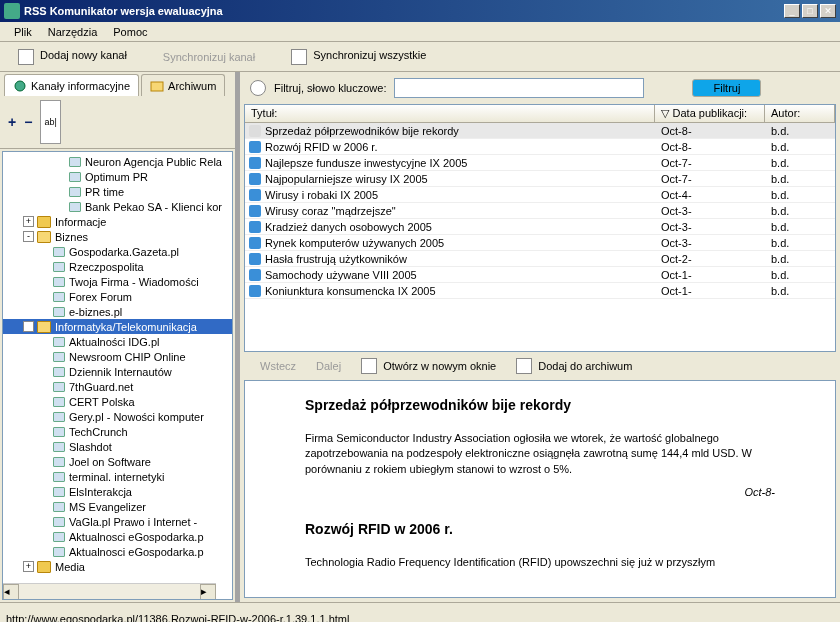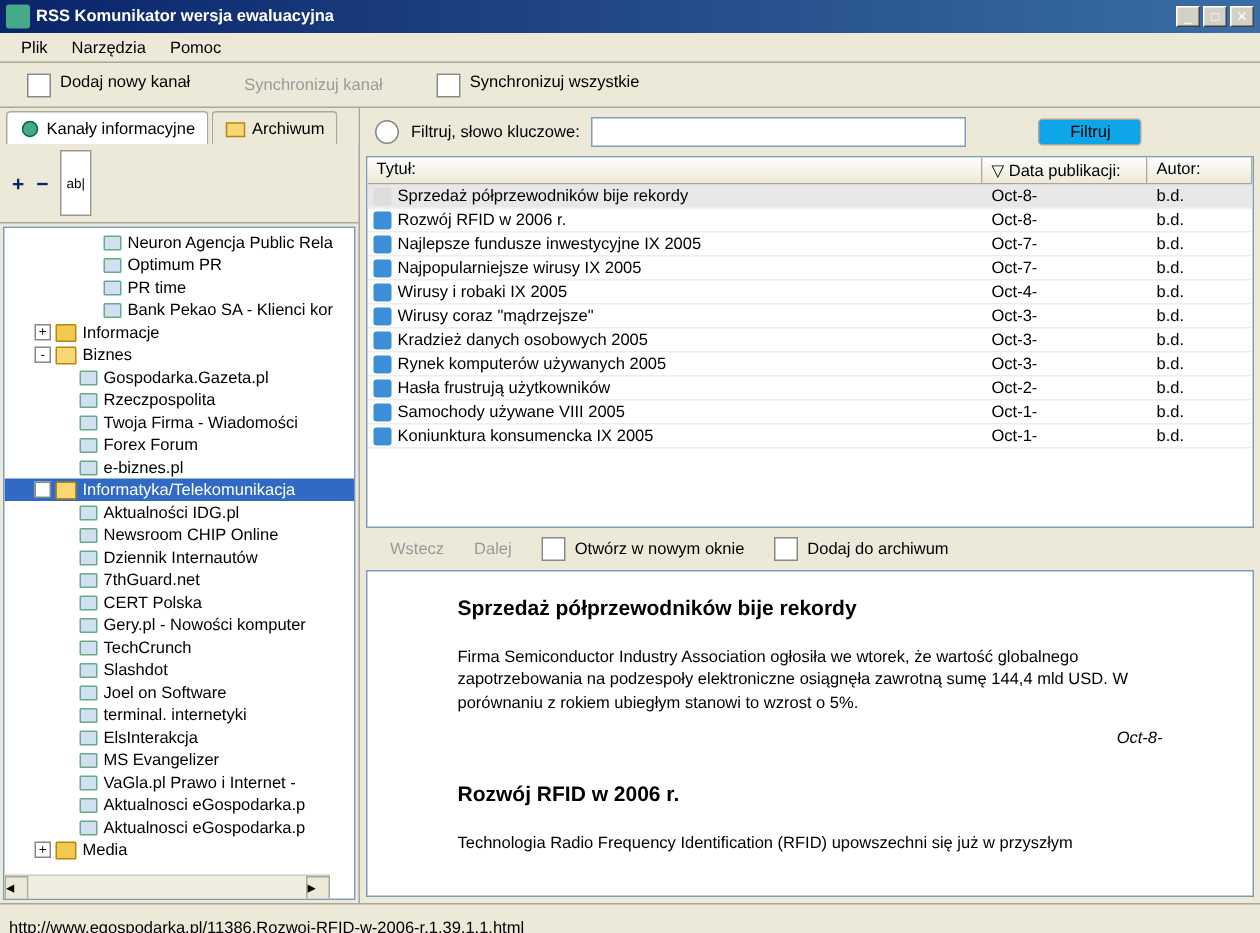--- a/index.html
+++ b/index.html
@@ -9,21 +9,21 @@
 .titlebar .title { font-weight: bold; flex: 1; }
 .winbtns { display: flex; gap: 2px; }
 .winbtn { width: 16px; height: 14px; background: #d4d0c8; border: 1px solid #fff; border-right-color: #404040; border-bottom-color: #404040; display: flex; align-items: center; justify-content: center; font-size: 9px; cursor: pointer; }
 .menubar { background: #ece9d8; height: 20px; display: flex; align-items: center; padding: 0 6px; border-bottom: 1px solid #aca899; }
 .menubar span { padding: 2px 8px; cursor: pointer; }
 .toolbar { background: #ece9d8; height: 30px; display: flex; align-items: center; padding: 0 10px; gap: 20px; border-bottom: 1px solid #aca899; }
 .toolbtn { display: flex; align-items: flex-start; gap: 6px; padding: 3px 8px; cursor: pointer; }
 .toolbtn.disabled { color: #999; cursor: default; }
 .ticon { width: 16px; height: 16px; display: inline-block; border: 1px solid #888; background: #fff; }
 .main { display: flex; height: 530px; }
-.sidebar { width: 240px; background: #ece9d8; display: flex; flex-direction: column; border-right: 1px solid #a3a3a3; }
+.sidebar { width: 240px; background: #ece9d8; display: flex; flex-direction: column; border-right: 5px solid #a3a3a3; }
 .tabs { display: flex; height: 24px; background: #ece9d8; padding: 2px 4px 0; }
 .tab { display: flex; align-items: center; gap: 4px; padding: 3px 8px; border: 1px solid #aca899; border-bottom: none; background: #ece9d8; margin-right: 2px; border-radius: 3px 3px 0 0; cursor: pointer; }
 .tab.active { background: #fff; }
 .tabico { width: 14px; height: 14px; }
 .sidetools { display: flex; align-items: center; gap: 8px; padding: 4px 8px; border-bottom: 1px solid #aca899; }
 .plus { color: #0a246a; font-weight: bold; font-size: 14px; cursor: pointer; }
 .minus { color: #0a246a; font-weight: bold; font-size: 14px; cursor: pointer; }
 .abc { border: 1px solid #999; padding: 16px 3px; font-size: 9px; cursor: pointer; background: #fff; }
 .tree { flex: 1; background: #fff; border: 1px solid #7f9db9; margin: 2px; overflow: hidden; position: relative; }
 .tree-inner { padding: 2px 0; }

